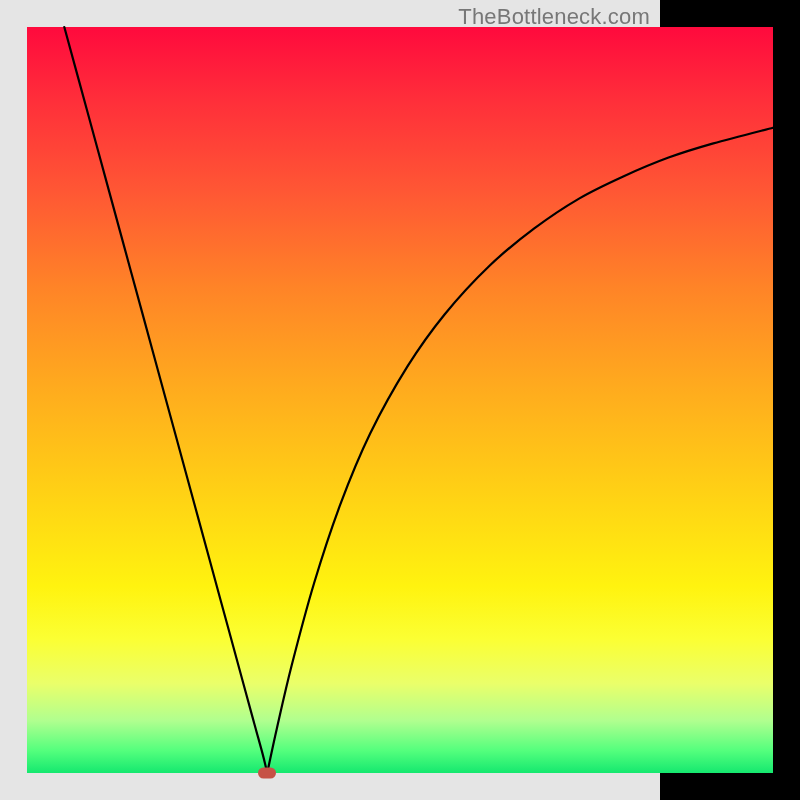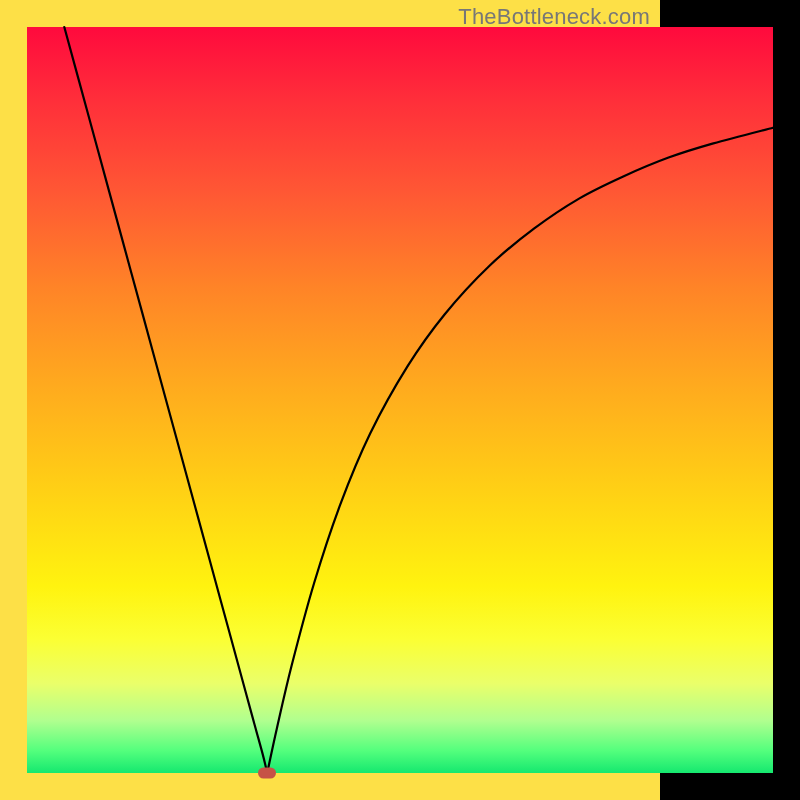--- a/index.html
+++ b/index.html
@@ -8,21 +8,21 @@
     width: 800px;
     height: 800px;
     background: #000;
     font-family: Arial, Helvetica, sans-serif;
     overflow: hidden;
   }
   .frame {
     position: absolute;
     left: 0; top: 0;
     width: 660px; height: 800px;
-    background: #fde047;
+    background: #e5e5e5;
   }
   .plot-area {
     position: absolute;
     left: 27px;
     top: 27px;
     width: 746px;
     height: 746px;
     background: linear-gradient(to bottom,
       #ff0a3d 0%,
       #ff2f3a 10%,

